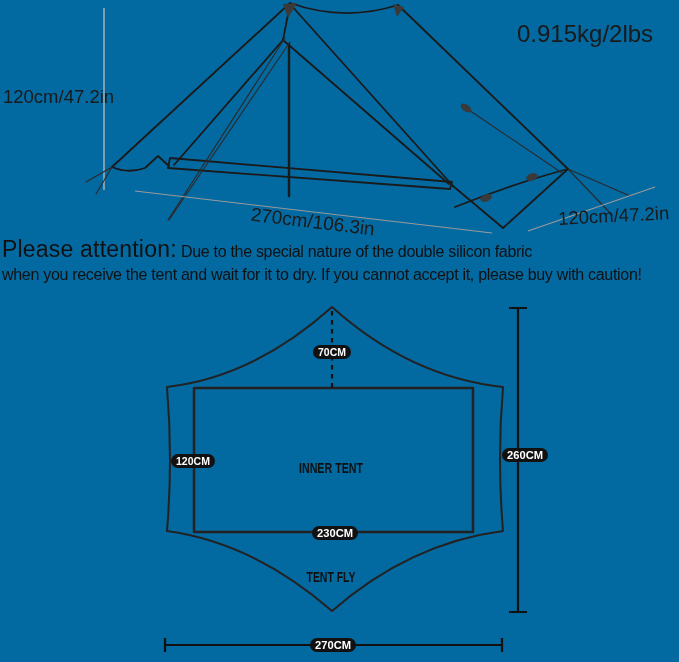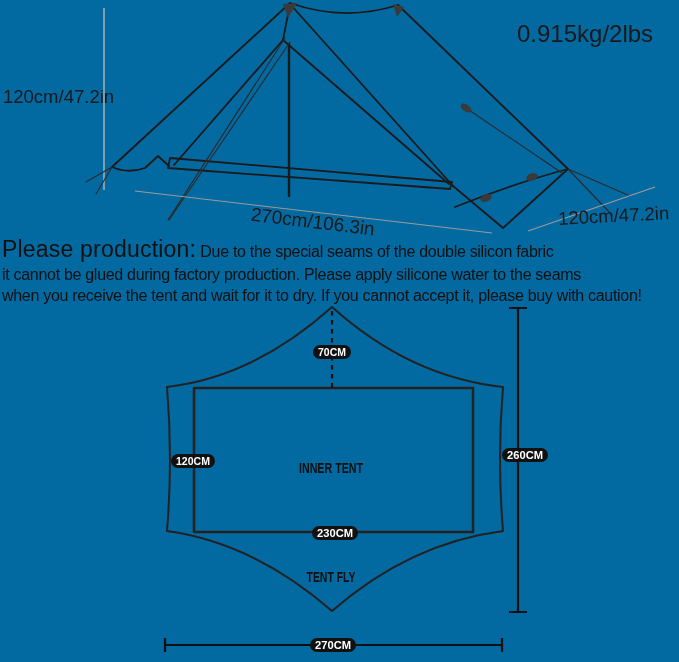--- a/index.html
+++ b/index.html
@@ -71,24 +71,23 @@
     <path class="dimline" d="M528,231 L655,187"></path>
 
     <text class="ink-text" x="517" y="42" font-size="24">0.915kg/2lbs</text>
     <text class="ink-text" x="3" y="103" font-size="18.5">120cm/47.2in</text>
     <text class="ink-text" x="312" y="228" font-size="19" text-anchor="middle" transform="rotate(7 312 228)">270cm/106.3in</text>
     <text class="ink-text" x="614" y="222" font-size="18.5" text-anchor="middle" transform="rotate(-3 614 222)">120cm/47.2in</text>
   </svg>
 
   <div class="attn">
     <div class="attn-line attn-first">
-      <span class="attn-big">Please production:</span>
-      <span>Due to the special seams of the double silicon fabric</span>
+      <span class="attn-big">Please attention:</span>
+      <span>Due to the special nature of the double silicon fabric</span>
     </div>
-    <div class="attn-line">it cannot be glued during factory production. Please apply silicone water to the seams</div>
     <div class="attn-line">when you receive the tent and wait for it to dry. If you cannot accept it, please buy with caution!</div>
   </div>
 
   <svg id="plan-svg" width="679" height="357" viewBox="0 0 679 357">
 
     <path class="plan-stroke" d="M332,2 Q254,72 167,82 Q173,154 167,226 Q254,238 332,306 Q410,238 503,226 Q497,154 503,82 Q410,72 332,2 Z"></path>
 
     <rect class="plan-stroke" style="stroke-width:2.5" x="194" y="83" width="279" height="144" fill="#ffffff"></rect>
 
     <path class="plan-dim" stroke-dasharray="4.5,4.5" d="M332,6 V83"></path>

